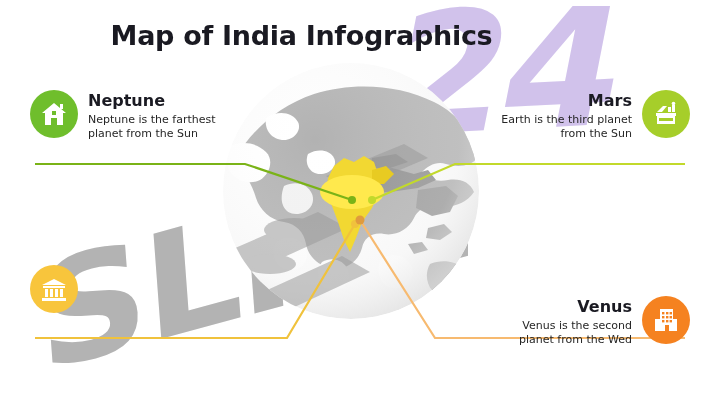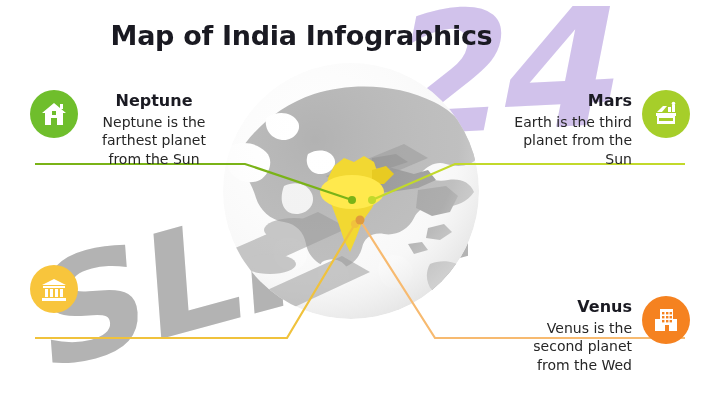--- a/index.html
+++ b/index.html
@@ -109,34 +109,34 @@
     flex: 0 0 auto;
     width: 48px;
     height: 48px;
     border-radius: 50%;
     display: flex;
     align-items: center;
     justify-content: center;
   }
   .badge svg { display: block; }
 
-  .info-text { padding-top: 2px; text-align: center; }
+  .info-text { padding-top: 2px; }
   .info.right .info-text { text-align: right; }
 
   .info-title {
     font-family: "DejaVu Sans", sans-serif;
     font-size: 16px;
     font-weight: 700;
     color: #1a1a22;
     line-height: 1.12;
     margin-bottom: 3px;
   }
   .info-desc {
     font-family: "DejaVu Sans", sans-serif;
-    font-size: 14px;
+    font-size: 11px;
     font-weight: 400;
     color: #262626;
     line-height: 1.32;
     max-width: 132px;
   }
   .info.right .info-desc { margin-left: auto; }
 
   #np { left: 30px;  top: 90px;  }
   #ea { right: 30px; top: 90px;  }
   #ma { left: 30px;  top: 265px; }

